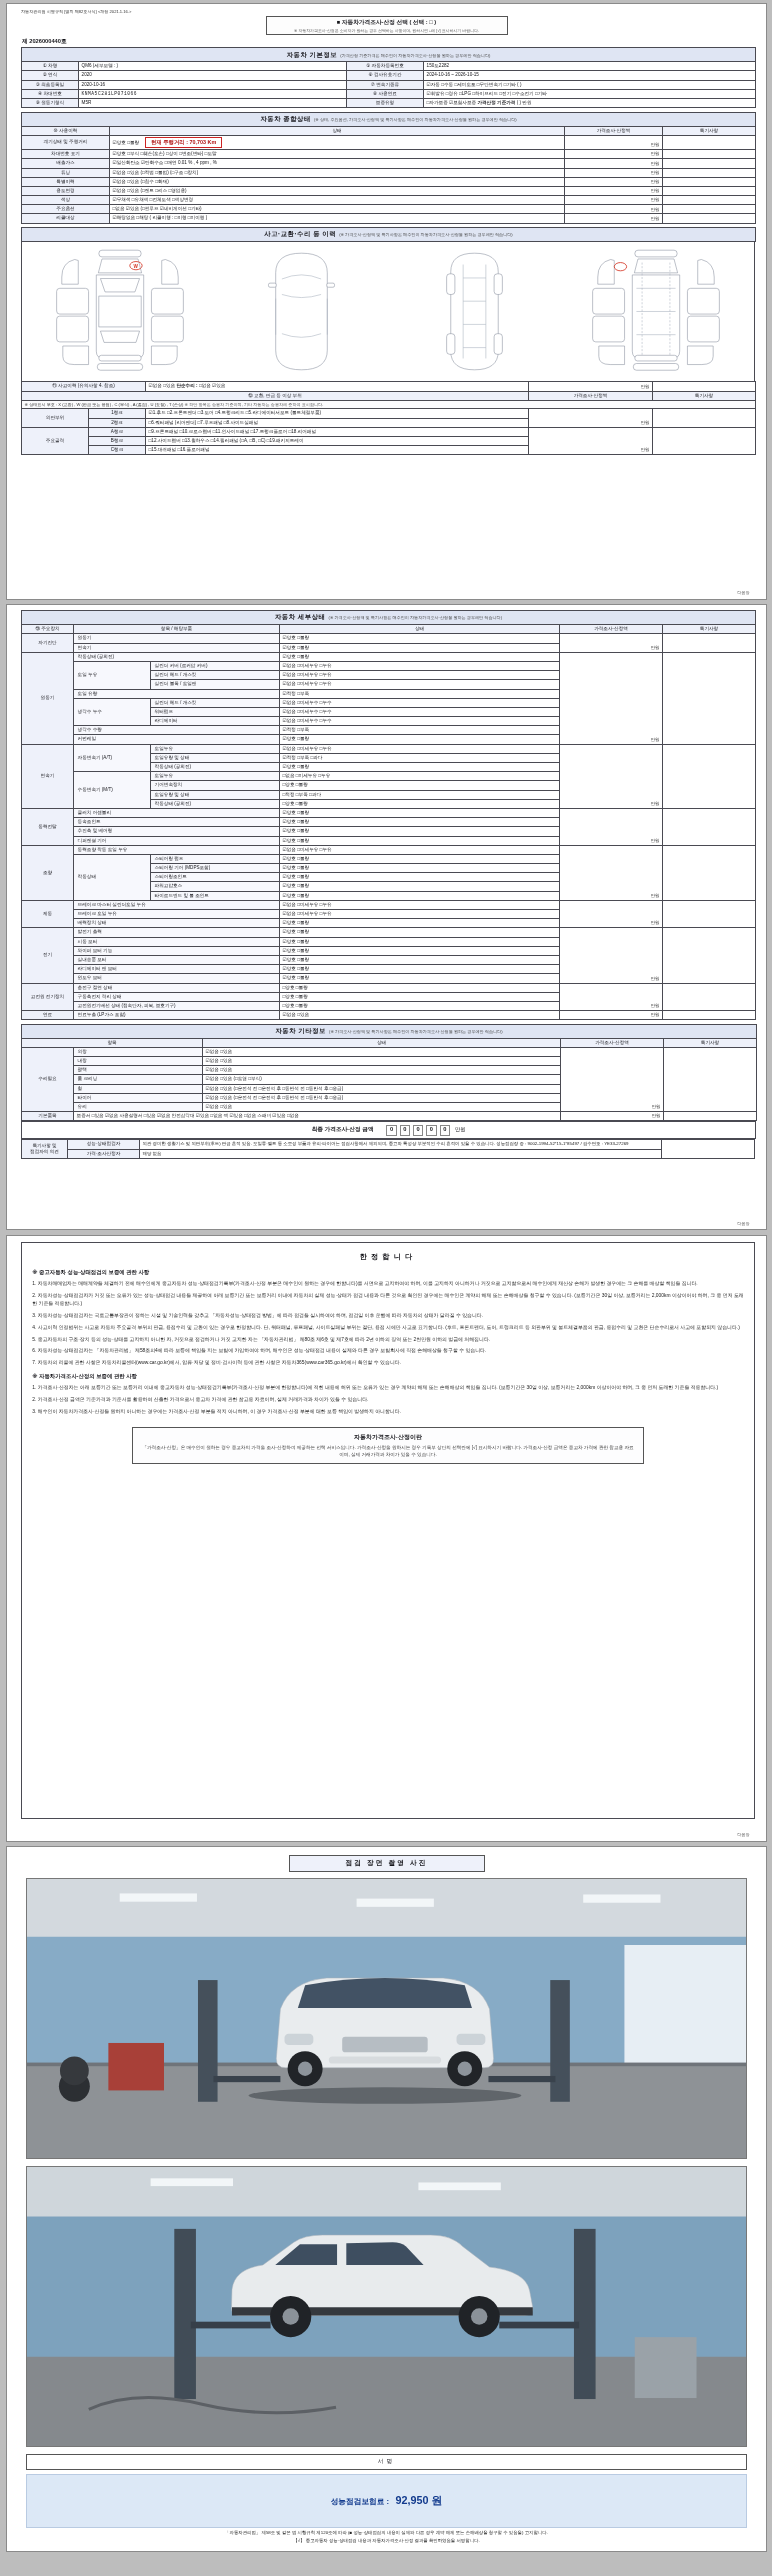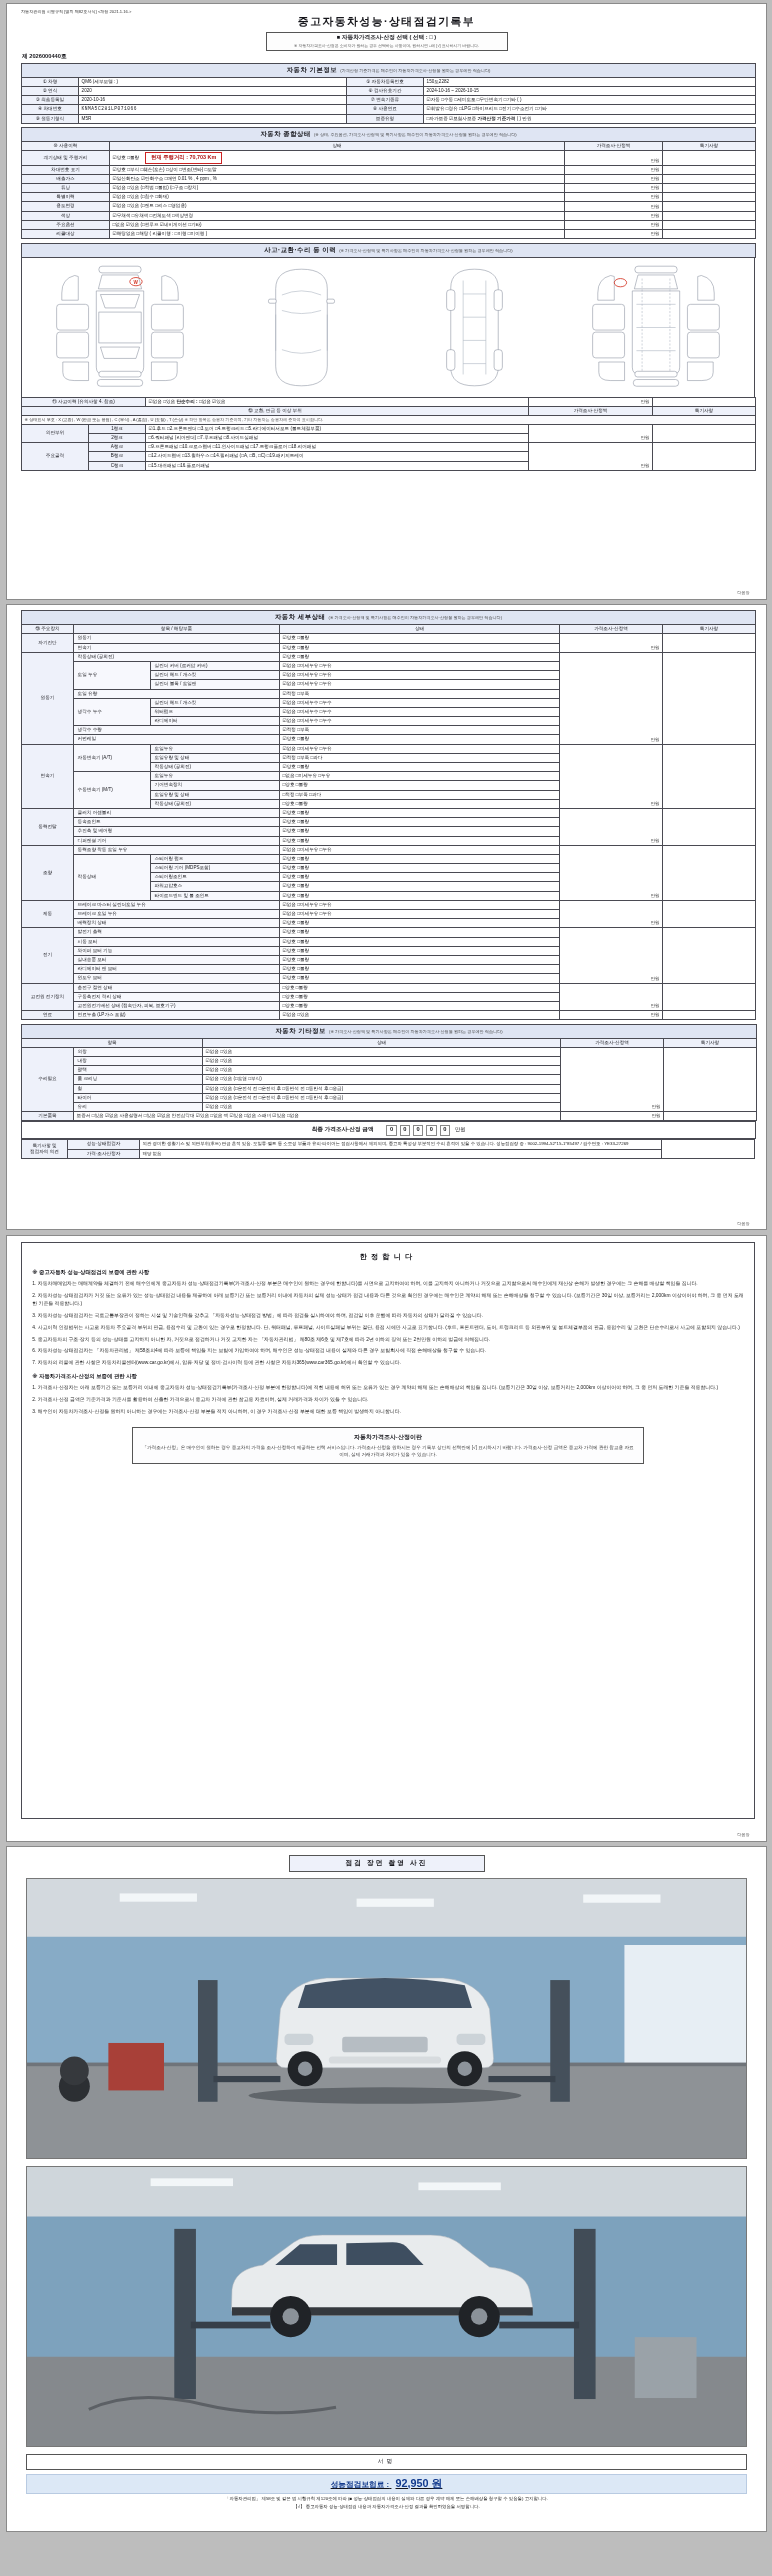--- a/index.html
+++ b/index.html
@@ -44,33 +44,32 @@
 .notice-box{width:734px;margin:1px auto 0;border:0.5px solid #4a4a52;padding:8.2px 10.3px 7.2px;min-height:577px;background:#fff;}
 .notice-title{text-align:center;font-weight:bold;font-size:7.2px;letter-spacing:4.1px;margin:1px 0 7.2px;}
 .notice-sub{font-weight:bold;font-size:5.4px;margin:6.2px 0 3.6px;}
 .para{font-size:4.9px;line-height:1.6;margin-bottom:4.1px;color:#222;text-align:justify;}
 .mini-box{width:72%;margin:11.3px auto 2.1px;border:0.5px solid #555;padding:4.6px 8.2px;text-align:center;background:#fdfdfe;}
 .mini-title{font-weight:bold;font-size:6px;margin-bottom:2.6px;}
 .mini-body{font-size:4.6px;line-height:1.55;color:#333;}
 .photo-header{width:196px;margin:2.1px auto 6.2px;border:0.5px solid #555;background:#eef1fa;text-align:center;font-weight:bold;font-size:6.7px;padding:3.1px 0;letter-spacing:2.1px;}
 .photo{width:721px;height:281px;margin:0 auto 7.2px;border:0.5px solid #777;overflow:hidden;background:#9db6c9;}
 .sign-bar{width:721px;margin:1px auto 0;border:0.5px solid #555;text-align:center;font-size:5.7px;padding:2.6px 0;letter-spacing:3.1px;background:#fff;}
-.fee-bar{width:721px;margin:4.1px auto 2.1px;background:#dce8f6;border:0.5px solid #b9cbe2;text-align:center;padding:2px 0;text-decoration:underline;}
+.fee-bar{width:721px;margin:4.1px auto 2.1px;background:#dce8f6;border:0.5px solid #b9cbe2;text-align:center;padding:19px 0;}
 .fee-label{color:#123a8d;font-weight:bold;font-size:7.7px;}
 .fee-amount{color:#123a8d;font-weight:bold;font-size:10.8px;margin-left:4.1px;}
 .foot-line{text-align:center;font-size:4.4px;color:#222;margin-top:2.6px;}
 </style>
 </head>
 <body>
 
 <div class="doc">
 
   <div class="page page1">
     <div class="form-ref">자동차관리법 시행규칙 [별지 제82호서식] &lt;개정 2021.1.16.&gt;</div>
-    <div class="title">중고자동차성능·상태점검기록부</div>
     <div class="select-box">
       <div class="select-line">■ 자동차가격조사·산정 선택 ( 선택 : □ )</div>
       <div class="select-note">※ 자동차가격조사·산정은 소비자가 원하는 경우 선택하는 사항이며, 원하시면 □에 [√] 표시하시기 바랍니다.</div>
     </div>
     <div class="doc-no">제 2026000440호</div>
 
     <div>
         <table class="ftable">
           <colgroup>
             <col style="width: 57px;">

